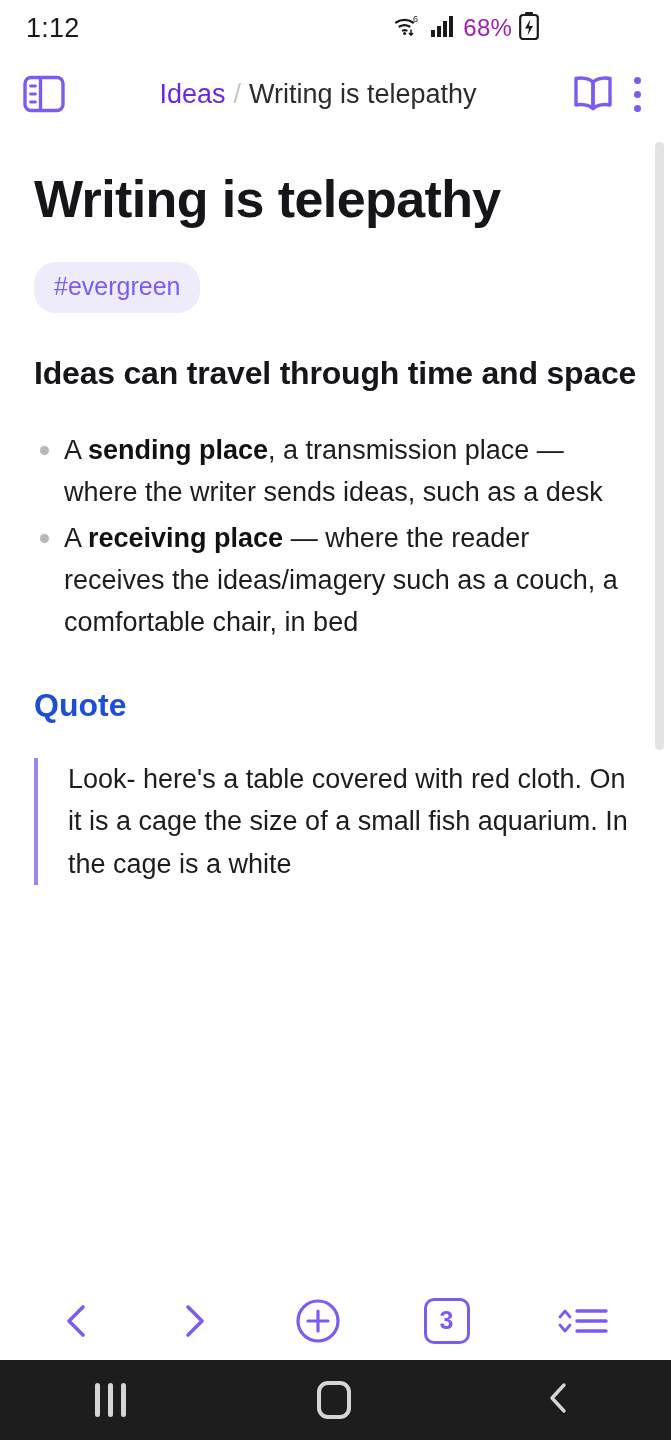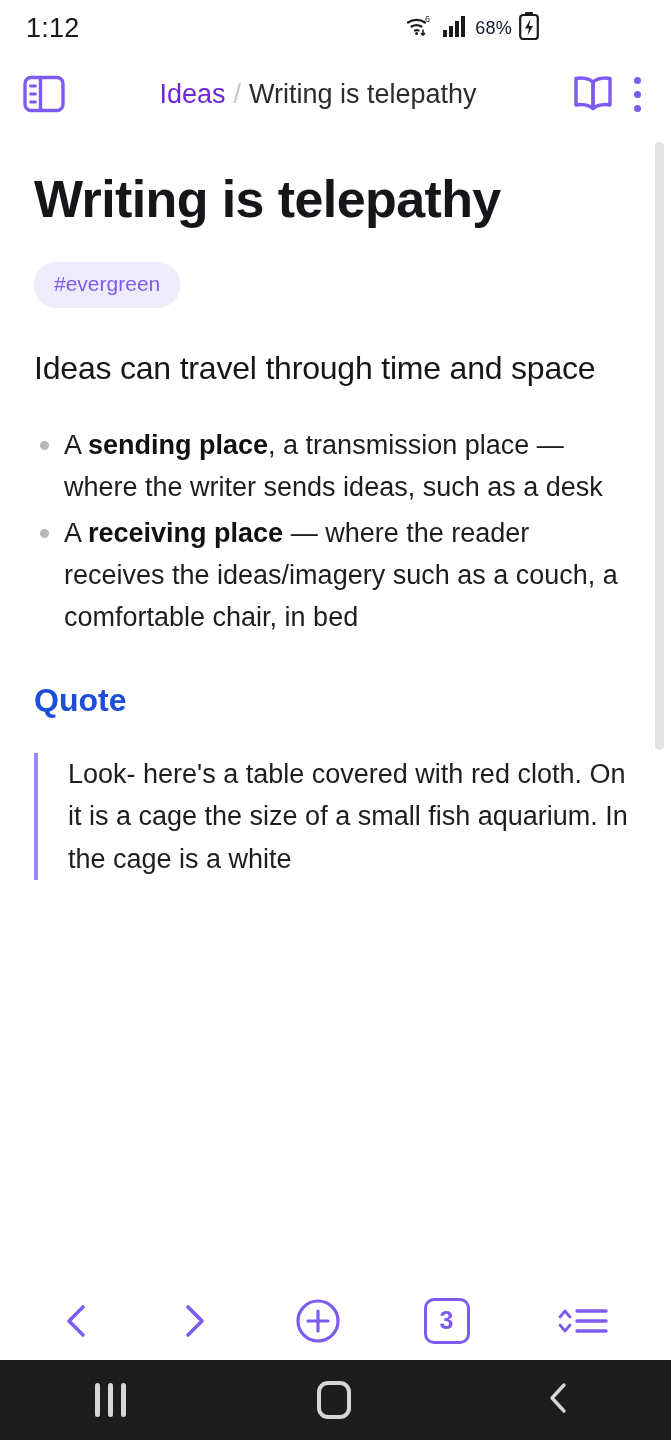--- a/index.html
+++ b/index.html
@@ -12,21 +12,21 @@
   #screen { position:relative; width:671px; height:1440px; background:#fff; overflow:hidden; }
 
   
   .statusbar {
     position:absolute; top:0; left:0; width:561px; height:56px;
     display:flex; align-items:center; justify-content:space-between;
     padding:0 22px 0 26px; background:#fff;
   }
   .status-time { font-size:27px; color:#1a1a1a; letter-spacing:.2px; }
   .status-right { display:flex; align-items:center; gap:7px; }
-  .status-pct { font-size:18px; color:#0f172a; letter-spacing:.2px; }
+  .status-pct { font-size:24px; color:#a21caf; letter-spacing:.2px; }
 
   
   .appbar {
     position:absolute; top:56px; left:0; width:671px; height:76px;
     display:flex; align-items:center; padding:0 16px 0 22px; background:#fff;
   }
   .iconbtn { display:flex; align-items:center; justify-content:center; flex:none; }
   .breadcrumb {
     flex:1; display:flex; align-items:center; justify-content:center;
     gap:8px; font-size:27px; white-space:nowrap; overflow:hidden;
@@ -43,27 +43,27 @@
     position:absolute; top:132px; left:0; width:671px; height:1148px;
     overflow:hidden; background:#fff; padding:0 34px;
   }
   h1.note-title {
     font-size:52px; font-weight:bold; color:#16161a;
     letter-spacing:-0.6px; line-height:1.12; margin-top:38px;
   }
   .tagrow { margin-top:34px; }
   .tag {
     display:inline-block; background:#eeebfa; color:#7c5cf0;
-    font-size:21px; padding:10px 20px 12px; border-radius:22px;
+    font-size:25px; padding:10px 20px 12px; border-radius:22px;
   }
   .fromline { margin-top:40px; font-size:27px; color:#1d1d20; }
   .fromline a { color:#7c5cf0; text-decoration:underline;
                 text-underline-offset:3px; text-decoration-thickness:2px; }
   h2.section {
-    font-size:32px; font-weight:normal; color:#16161a;
+    font-size:32px; font-weight:bold; color:#16161a;
     line-height:1.30; margin-top:40px; letter-spacing:-0.2px;
   }
   p.para { font-size:27px; color:#1d1d20; line-height:1.56; margin-top:36px; }
 
   ul.bullets { list-style:none; margin-top:34px; }
   ul.bullets li {
     position:relative; font-size:27px; color:#1d1d20;
     line-height:1.56; padding-left:30px; margin-bottom:4px;
   }
   ul.bullets li::before {

